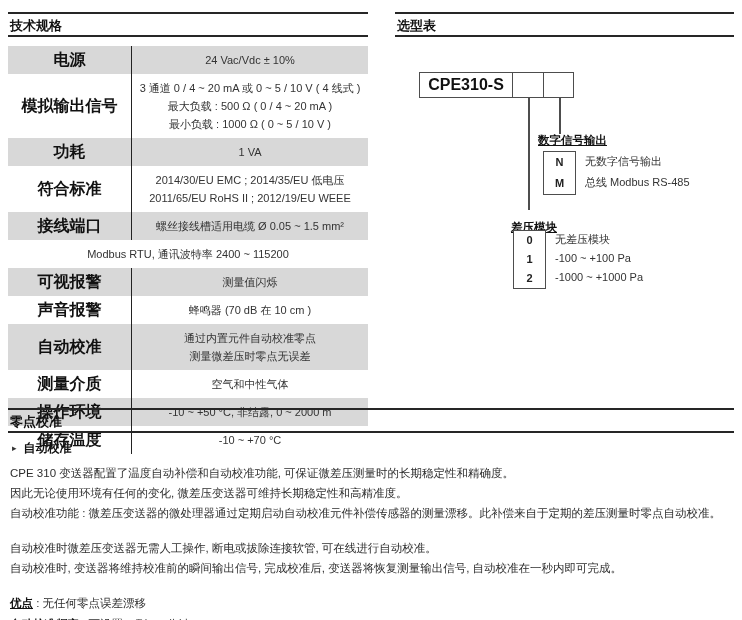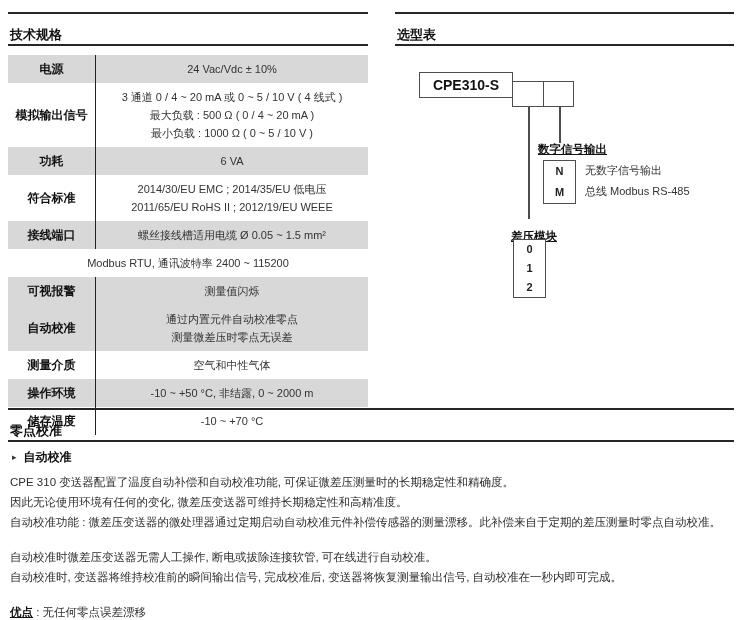--- a/index.html
+++ b/index.html
@@ -5,47 +5,47 @@
   * { margin:0; padding:0; box-sizing:border-box; }
   html,body { background:#fff; }
   .page {
     position:relative; width:742px; height:620px; background:#ffffff;
     font-family:"Liberation Sans","DejaVu Sans",sans-serif; color:#2e2e2e;
     overflow:hidden;
   }
   .sec-head {
     border-top:2px solid #262626; border-bottom:2px solid #262626;
     font-weight:bold; font-size:13px; color:#111;
-    padding:13px 0 2px 2px; line-height:15px;
+    padding:4px 0 2px 2px; line-height:15px;
   }
   
   .left-col { position:absolute; left:8px; top:12px; width:360px; }
   .spec-table { margin-top:9px; }
   .spec-row { display:flex; align-items:stretch; }
   .spec-row.shaded { background:#d8d8d8; }
   .spec-lbl {
-    width:88px; border-right:1.5px solid #222;
+    width:124px; border-right:1.5px solid #222;
     display:flex; align-items:center; justify-content:center;
-    font-weight:bold; font-size:12px; color:#111; text-align:center;
+    font-weight:bold; font-size:16px; color:#111; text-align:center;
     padding:2px 1px; line-height:14px;
   }
   .spec-val {
     flex:1; display:flex; flex-direction:column; justify-content:center;
     text-align:center; font-size:11px; color:#333;
     padding:5px 4px; min-height:23px;
   }
   .spec-val div { line-height:18px; }
   
   .right-col { position:absolute; left:395px; top:12px; width:339px; }
   .diagram { position:relative; height:269px; }
   .mbox {
     position:absolute; border:1.5px solid #4d4d4d; background:#fff;
     display:flex; align-items:center; justify-content:center;
   }
-  .model-box { left:24px; top:26px; width:94px; height:26px; font-weight:bold; font-size:14px; color:#111;text-align:center; }
+  .model-box { left:24px; top:35px; width:94px; height:26px; font-weight:bold; font-size:16px; color:#111;text-align:center; }
   .digit-box1 { left:116.5px; top:35px; width:33px; height:26px; }
   .digit-box2 { left:148px; top:35px; width:31px; height:26px; }
   .conn { position:absolute; width:1.5px; background:#4d4d4d; }
   .conn1 { left:133px; top:61px; height:112px; }
   .conn2 { left:164px; top:61px; height:36px; }
   .opt-heading { position:absolute; font-weight:bold; font-size:11.5px; color:#111; line-height:13px;text-decoration:underline; }
   .dig-heading { left:143px; top:97px; }
   .dp-heading  { left:116px; top:184px; }
   .opt-group { position:absolute; display:flex; align-items:flex-start; }
   .dig-group { left:148px; top:114px; }
@@ -91,21 +91,21 @@
         <div class="spec-val">
           <div>3 通道 0 / 4 ~ 20 mA 或 0 ~ 5 / 10 V ( 4 线式 )</div>
           <div>最大负载 : 500 Ω ( 0 / 4 ~ 20 mA )</div>
           <div>最小负载 : 1000 Ω ( 0 ~ 5 / 10 V )</div>
         </div>
       </div>
 
       <div class="spec-row shaded">
         <div class="spec-lbl">功耗</div>
         <div class="spec-val">
-            <div>6 VA</div>
+            <div>1 VA</div>
           </div>
       </div>
 
       <div class="spec-row">
         <div class="spec-lbl">符合标准</div>
         <div class="spec-val">
           <div>2014/30/EU EMC ; 2014/35/EU 低电压</div>
           <div>2011/65/EU RoHS II ; 2012/19/EU WEEE</div>
         </div>
       </div>
@@ -123,20 +123,26 @@
           </div>
       </div>
 
       <div class="spec-row shaded">
         <div class="spec-lbl">可视报警</div>
         <div class="spec-val">
             <div>测量值闪烁</div>
           </div>
       </div>
 
+      <div class="spec-row">
+        <div class="spec-lbl">声音报警</div>
+        <div class="spec-val">
+            <div>蜂鸣器 (70 dB  在 10 cm )</div>
+          </div>
+      </div>
 
       <div class="spec-row shaded">
         <div class="spec-lbl">自动校准</div>
         <div class="spec-val">
           <div>通过内置元件自动校准零点</div>
           <div>测量微差压时零点无误差</div>
         </div>
       </div>
 
       <div class="spec-row">
@@ -186,20 +192,25 @@
         </div>
       </div>
 
       <div class="opt-heading dp-heading">差压模块</div>
       <div class="opt-group dp-group">
         <div class="code-col">
           <div class="code-cell">0</div>
           <div class="code-cell">1</div>
           <div class="code-cell">2</div>
         </div>
+        <div class="desc-col">
+          <div class="desc-cell">无差压模块</div>
+          <div class="desc-cell">-100 ~ +100 Pa</div>
+          <div class="desc-cell">-1000 ~ +1000 Pa</div>
+        </div>
       </div>
 
     </div>
   </div>
 
   <div class="bottom-sec">
     <div class="sec-head">零点校准</div>
     <div class="zc-body">
 
       <div class="zc-sub"><span class="bullet">▸</span><span>自动校准</span></div>

